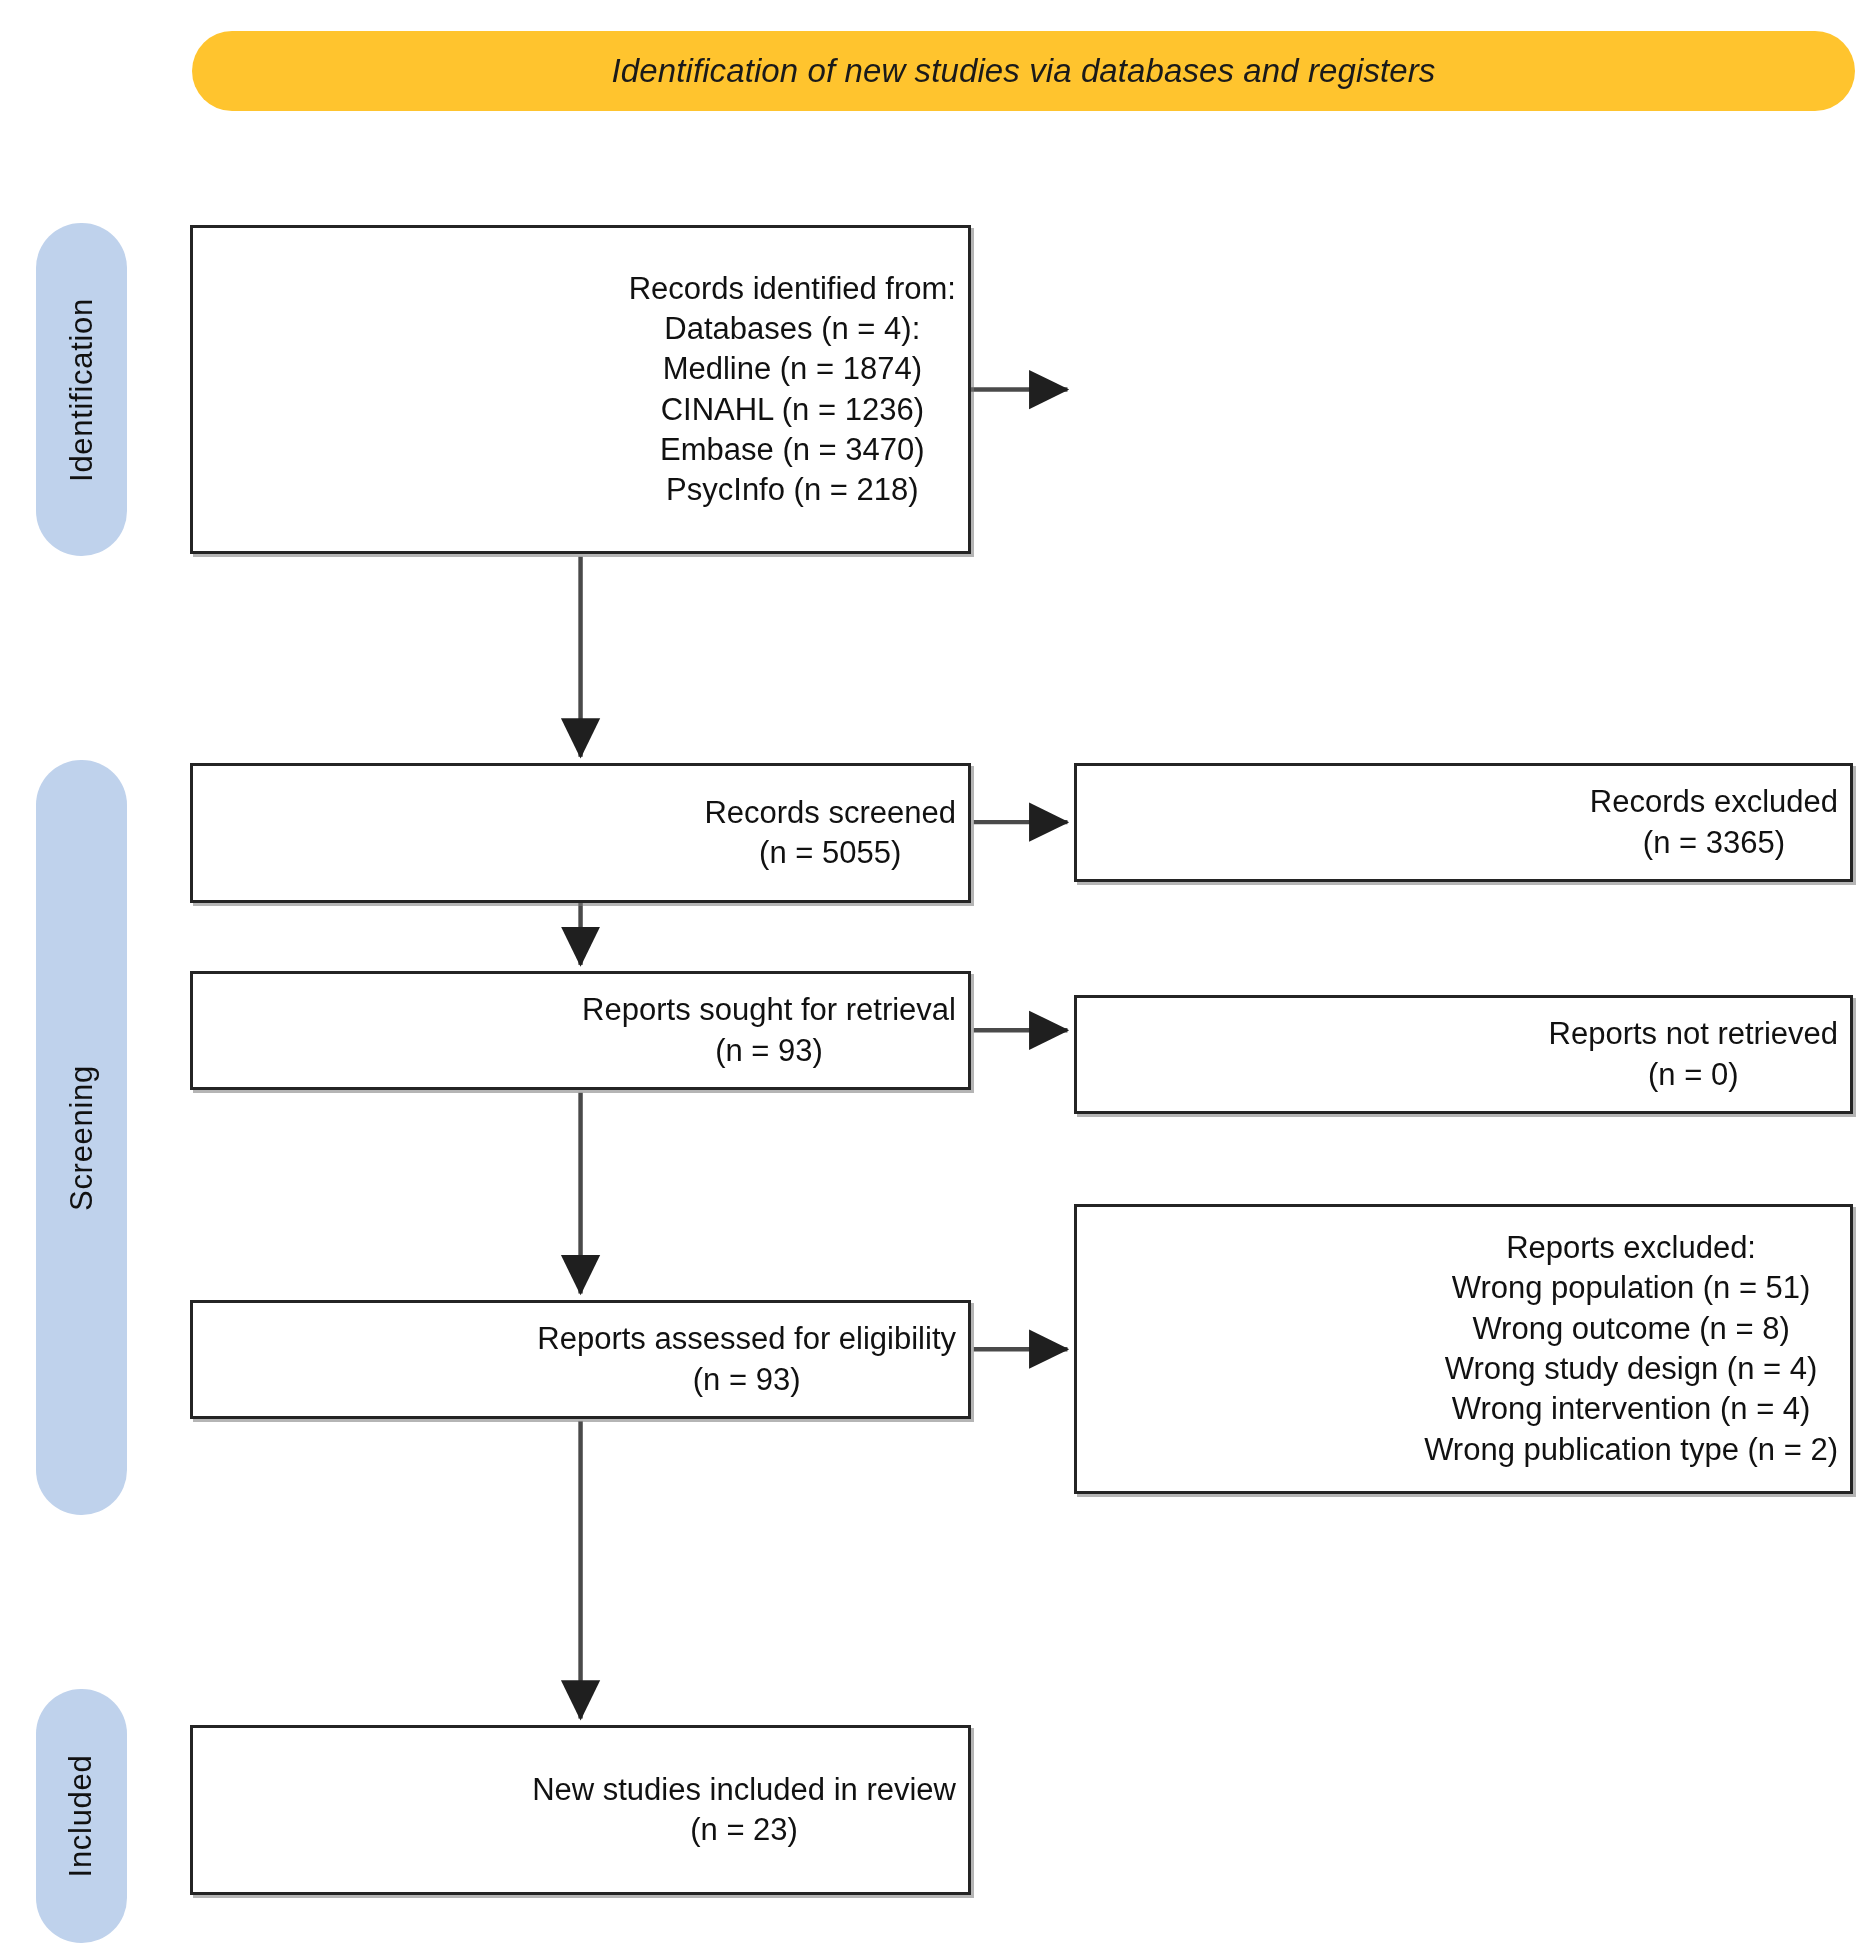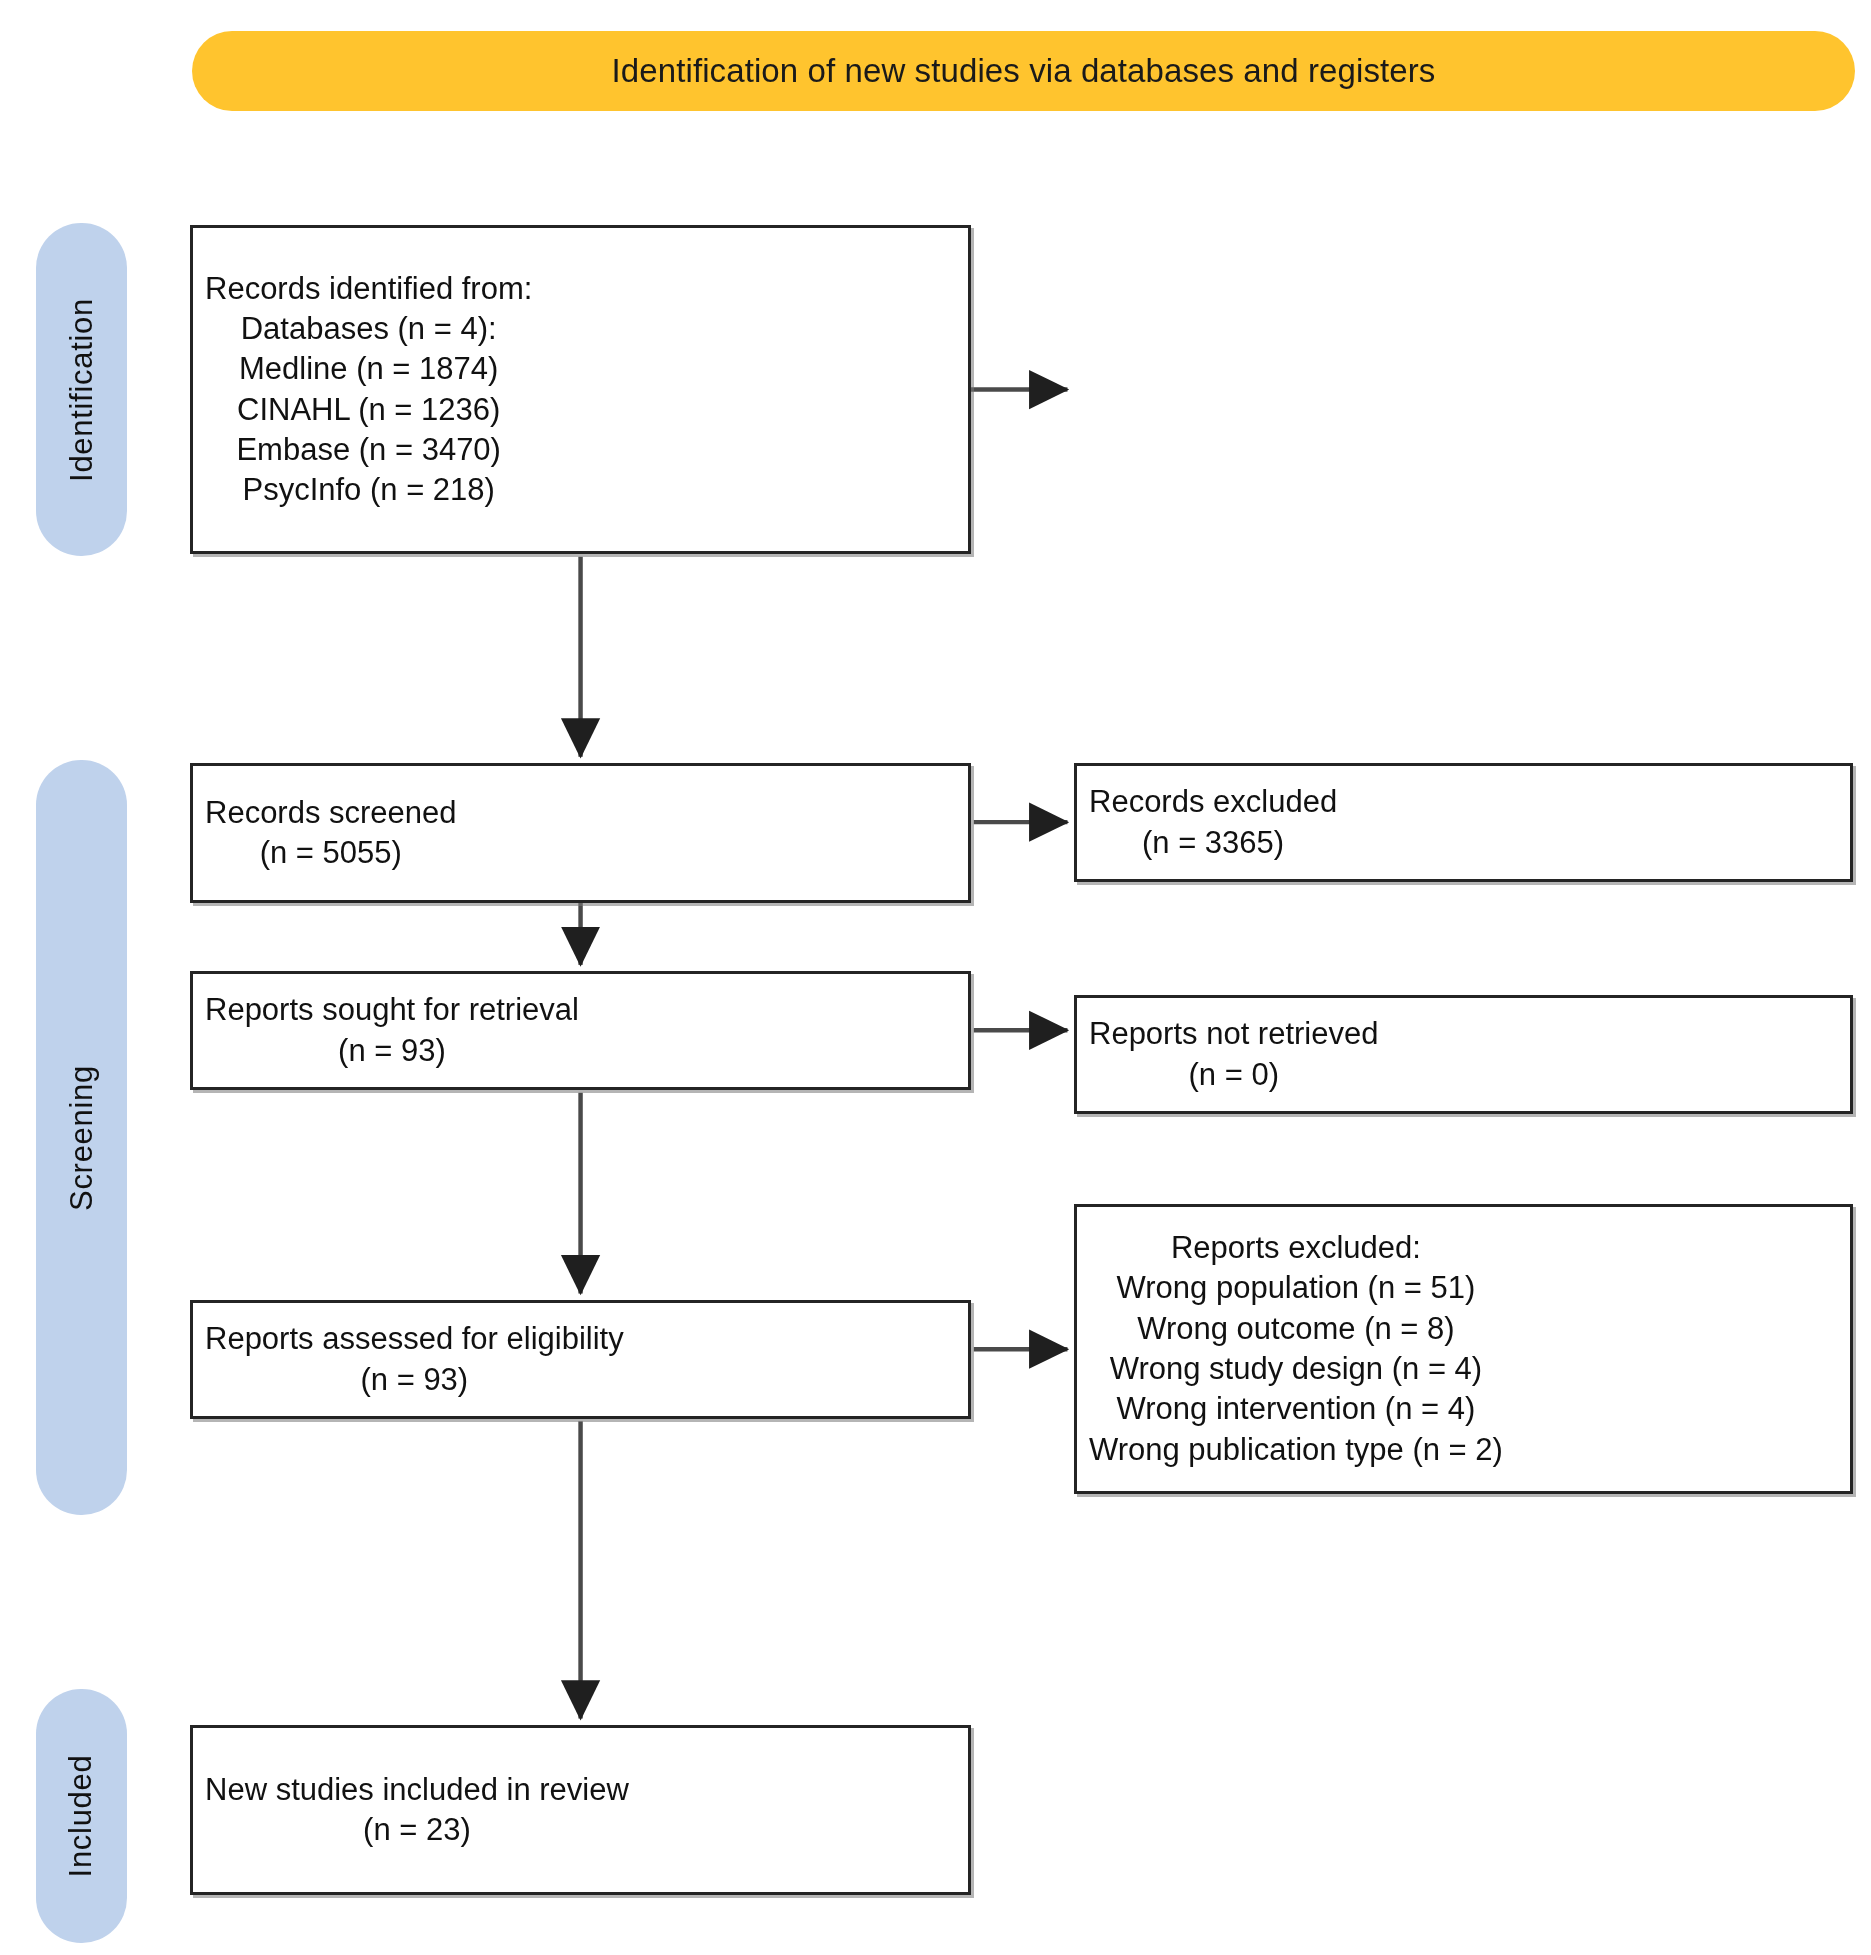--- a/index.html
+++ b/index.html
@@ -23,20 +23,21 @@
     position: absolute;
     left: 192px;
     top: 31px;
     width: 1663px;
     height: 80px;
     background: #FFC42E;
     border-radius: 40px;
     display: flex;
     align-items: center;
     justify-content: center;
+    font-style: italic;
   }
   .header-banner .banner-text {
     font-size: 33px;
     color: #1a1a1a;
     letter-spacing: 0.1px;
     white-space: nowrap;
   }
 
   
   .stage-bar {
@@ -62,21 +63,21 @@
 
   
   .flow-box {
     position: absolute;
     box-sizing: border-box;
     background: #ffffff;
     border: 3px solid #242424;
     box-shadow: 3px 3px 0 0 rgba(120,120,120,0.55);
     display: flex;
     align-items: center;
-    justify-content: flex-start;
+    justify-content: flex-end;
     text-align: center;
   }
   .flow-box .box-lines {
     font-size: 31px;
     line-height: 1.30;
     color: #111111;
     padding: 3px 12px;
   }
   .flow-box .box-lines div { white-space: nowrap; }
 

